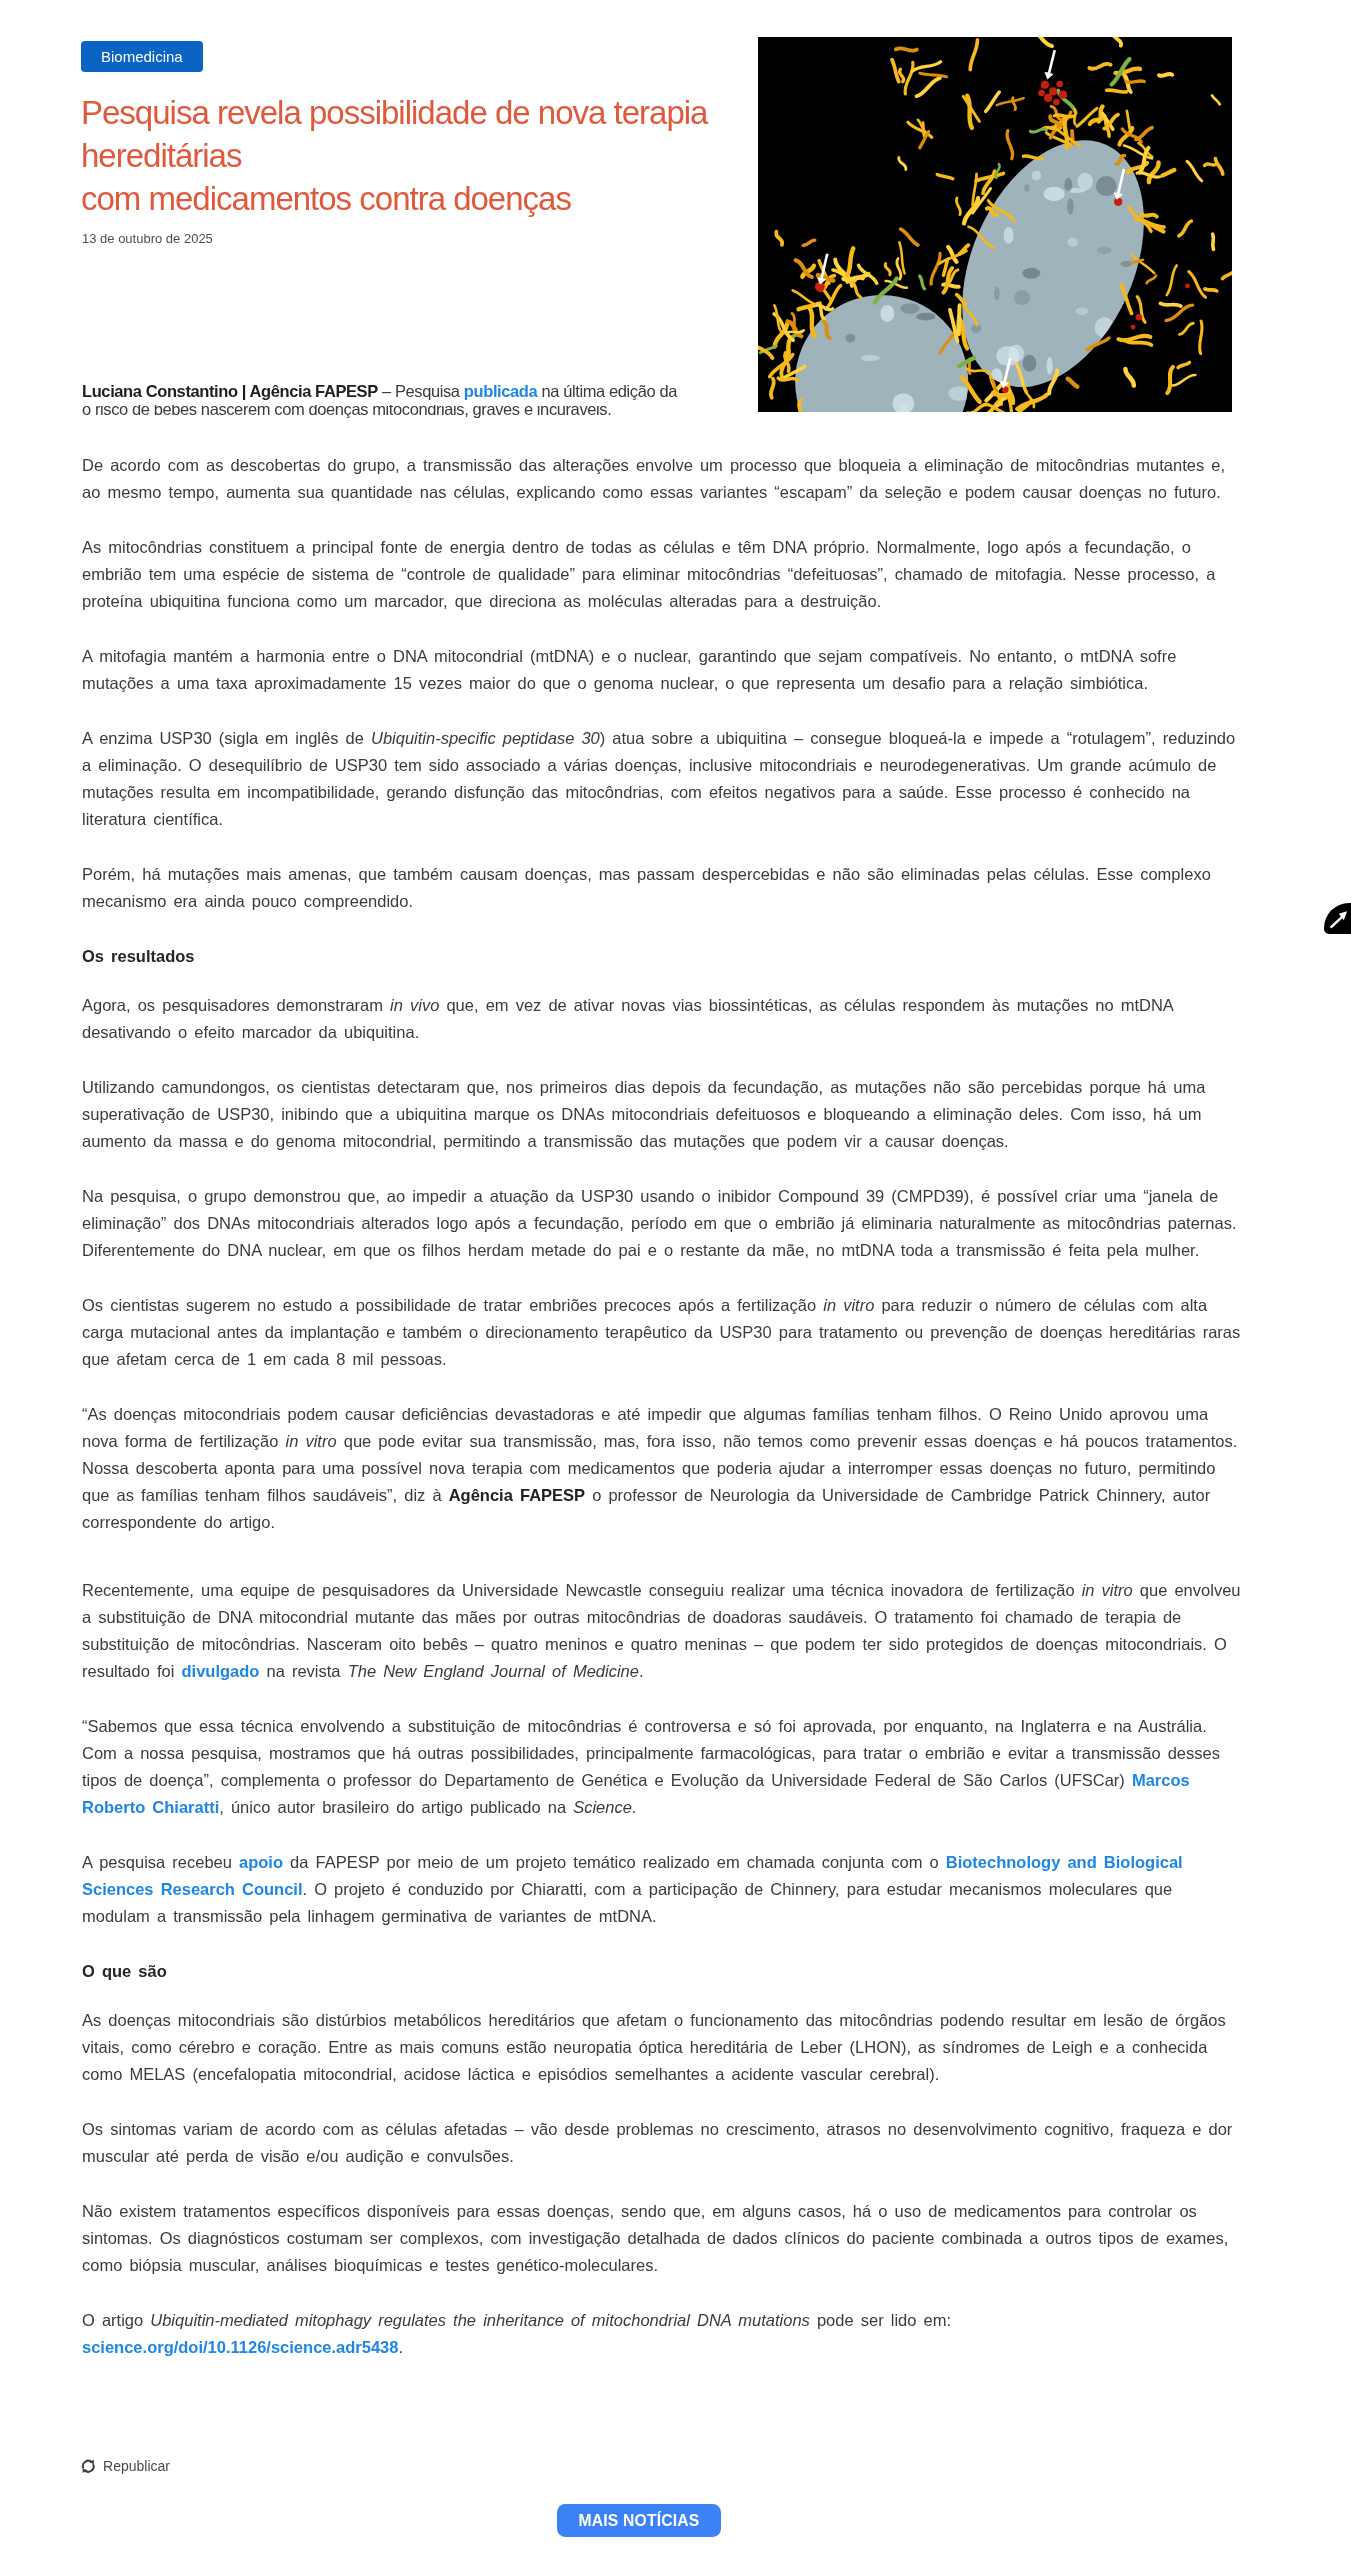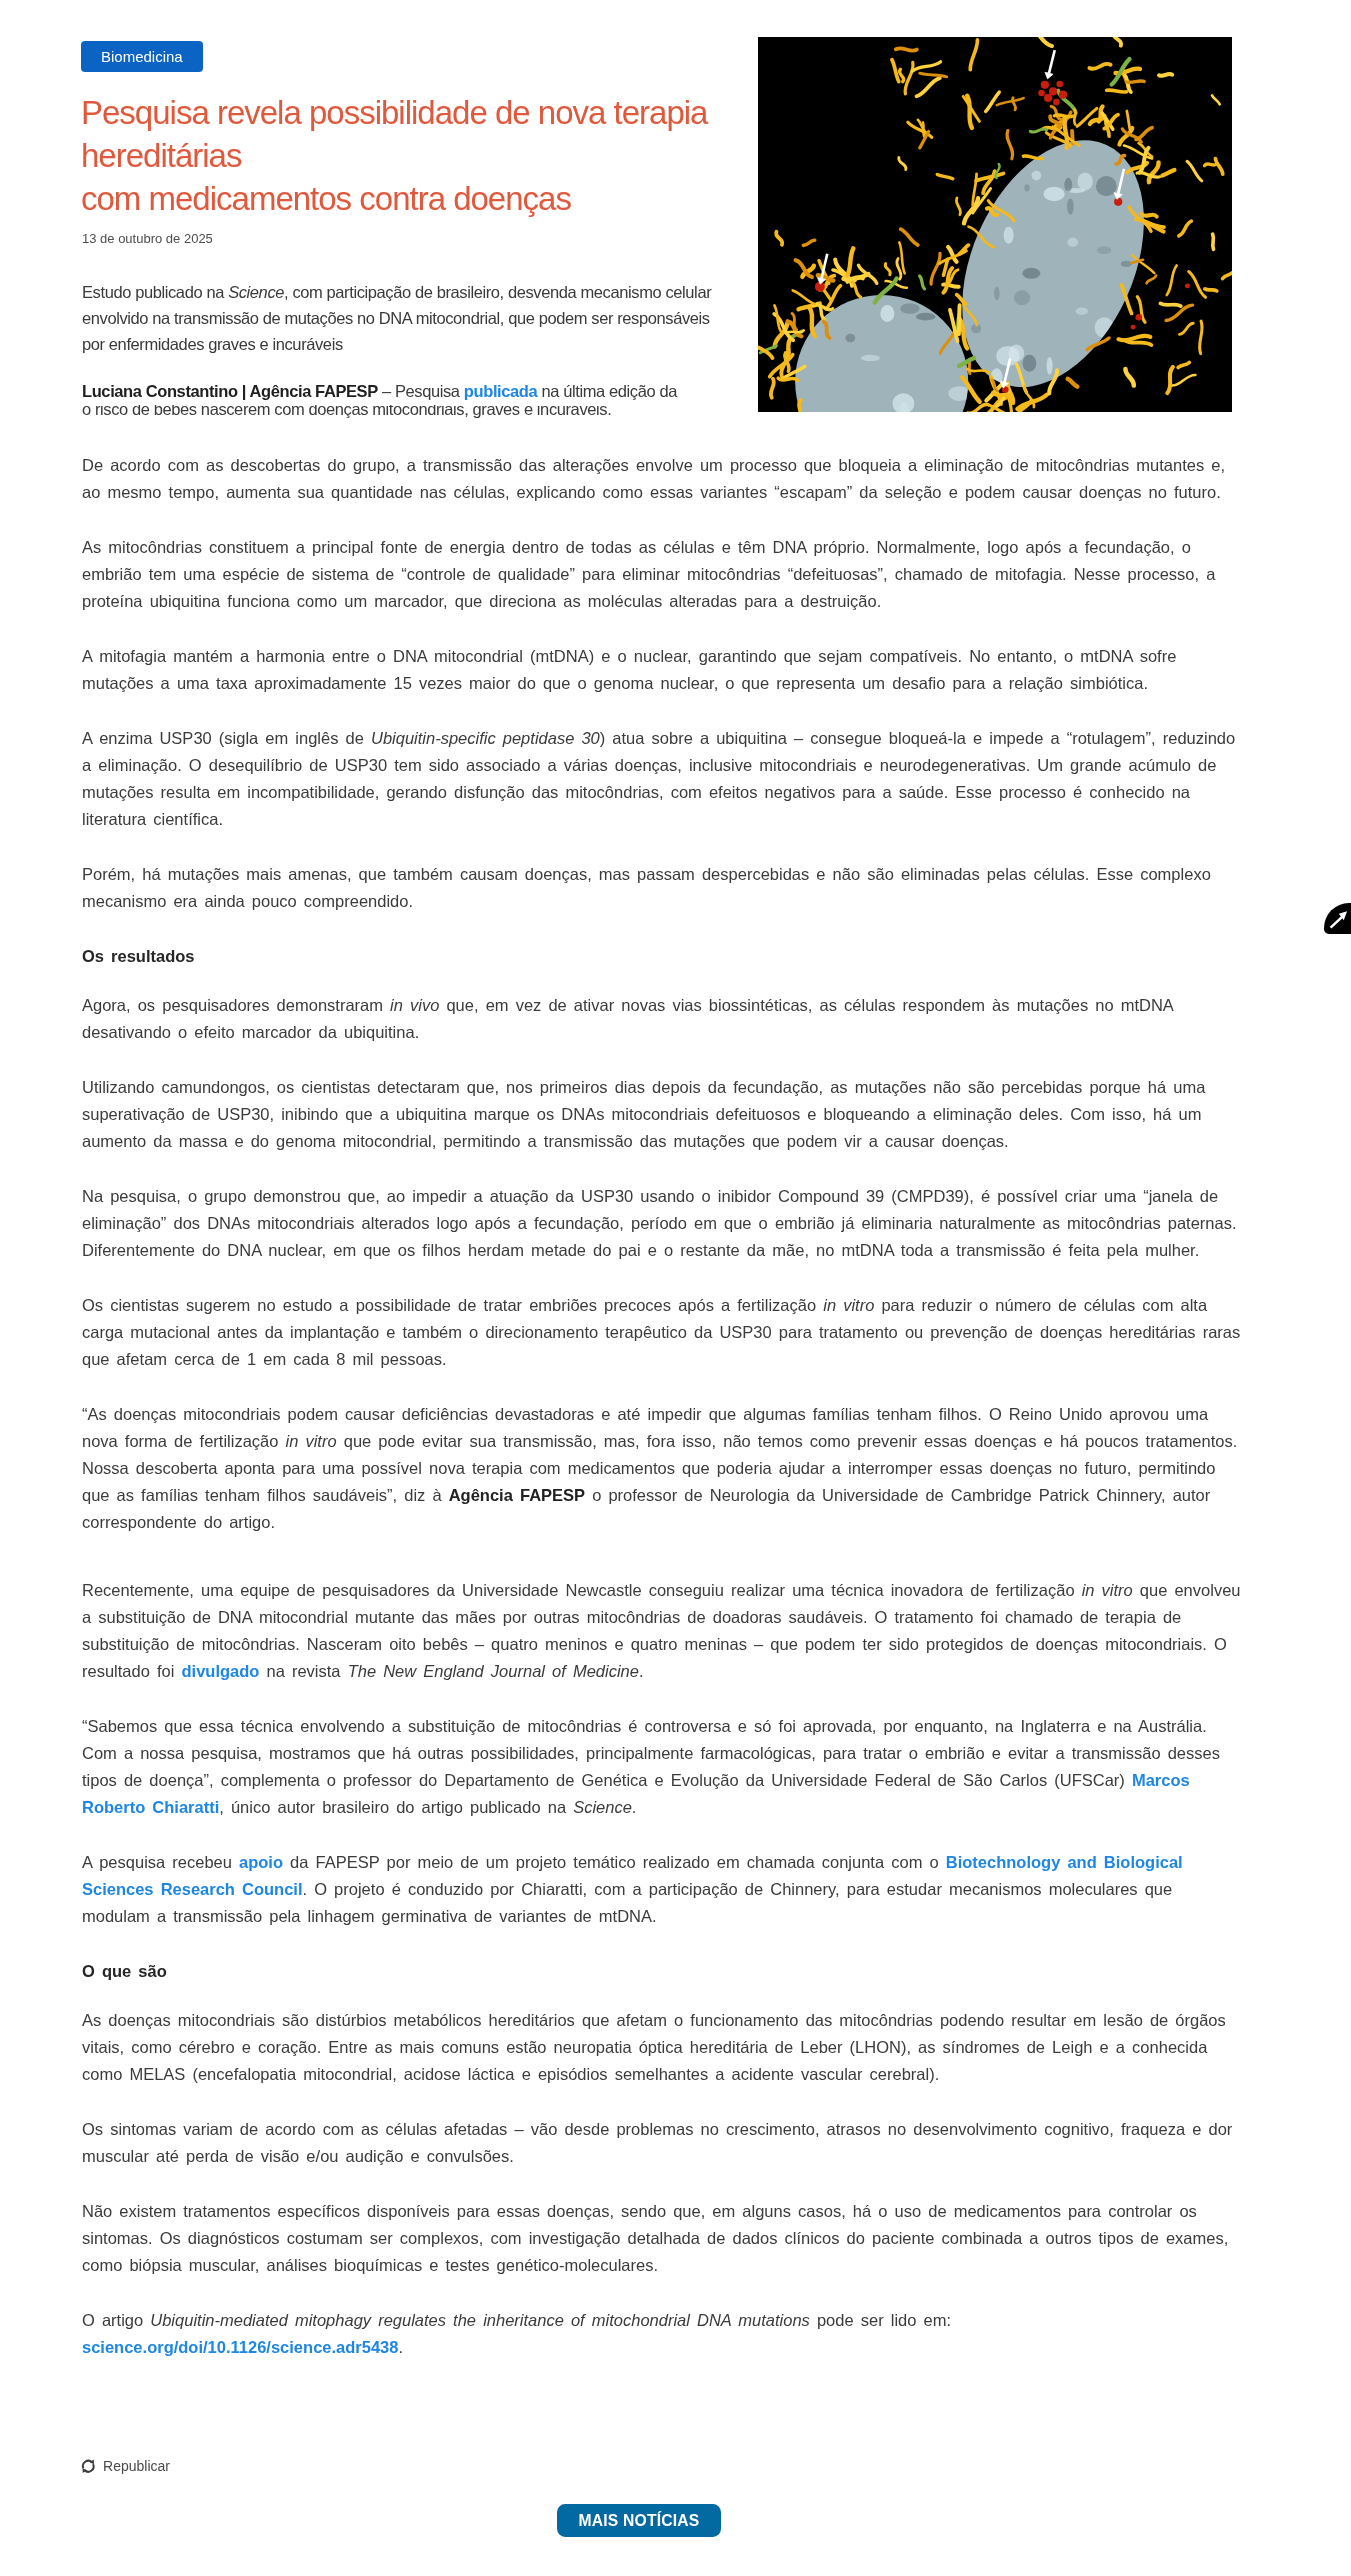--- a/index.html
+++ b/index.html
@@ -50,21 +50,20 @@
   <div class="badge" style="background: rgb(11, 99, 196);">Biomedicina</div>
 
   <h1 class="title" style="color: rgb(224, 89, 60);">
     <div>Pesquisa revela possibilidade de nova terapia</div>
     <div>hereditárias</div>
     <div>com medicamentos contra doenças</div>
   </h1>
 
   <div class="date">13 de outubro de 2025</div>
 
-  <div class="lead">Estudo publicado na <em>Science</em>, com participação de brasileiro, desvenda mecanismo celular envolvido na transmissão de mutações no DNA mitocondrial, que podem ser responsáveis por enfermidades graves e incuráveis</div>
 
   <div class="byline">
     <div><strong>Luciana Constantino | Agência FAPESP</strong> – Pesquisa <a class="inline-link" href="#" style="color: rgb(30, 134, 229);">publicada</a> na última edição da</div>
     <div class="clip">
       <div>o risco de bebês nascerem com doenças mitocondriais, graves e incuráveis.</div>
     </div>
   </div>
 
   <div class="figure">
     <svg id="micrograph" width="474" height="375" viewBox="0 0 575 455">
@@ -351,21 +350,21 @@
   <div class="repub">
     <svg width="16.5" height="16.5" viewBox="0 0 20 20">
       <path d="M4.2 12.6 A6.4 6.4 0 0 1 14.6 5.4" fill="none" stroke="#3c3c3c" stroke-width="2.4"></path>
       <polygon points="16.7,1.9 16.9,7.6 11.8,5.2" fill="#3c3c3c"></polygon>
       <path d="M15.8 7.4 A6.4 6.4 0 0 1 5.4 14.6" fill="none" stroke="#3c3c3c" stroke-width="2.4"></path>
       <polygon points="3.3,18.1 3.1,12.4 8.2,14.8" fill="#3c3c3c"></polygon>
     </svg>
     <span>Republicar</span>
   </div>
 
-  <div class="more-btn" style="background: #0369a1;">MAIS NOTÍCIAS</div>
+  <div class="more-btn" style="background: #3b82f6;">MAIS NOTÍCIAS</div>
 
   <div class="fab">
     <svg width="28" height="30.5" viewBox="0 0 34 37">
       <line x1="8" y1="30" x2="23" y2="16" stroke="#fff" stroke-width="3"></line>
       <polygon points="28,10 18,13 24,21" fill="#fff"></polygon>
     </svg>
   </div>
 
 </div>
 

